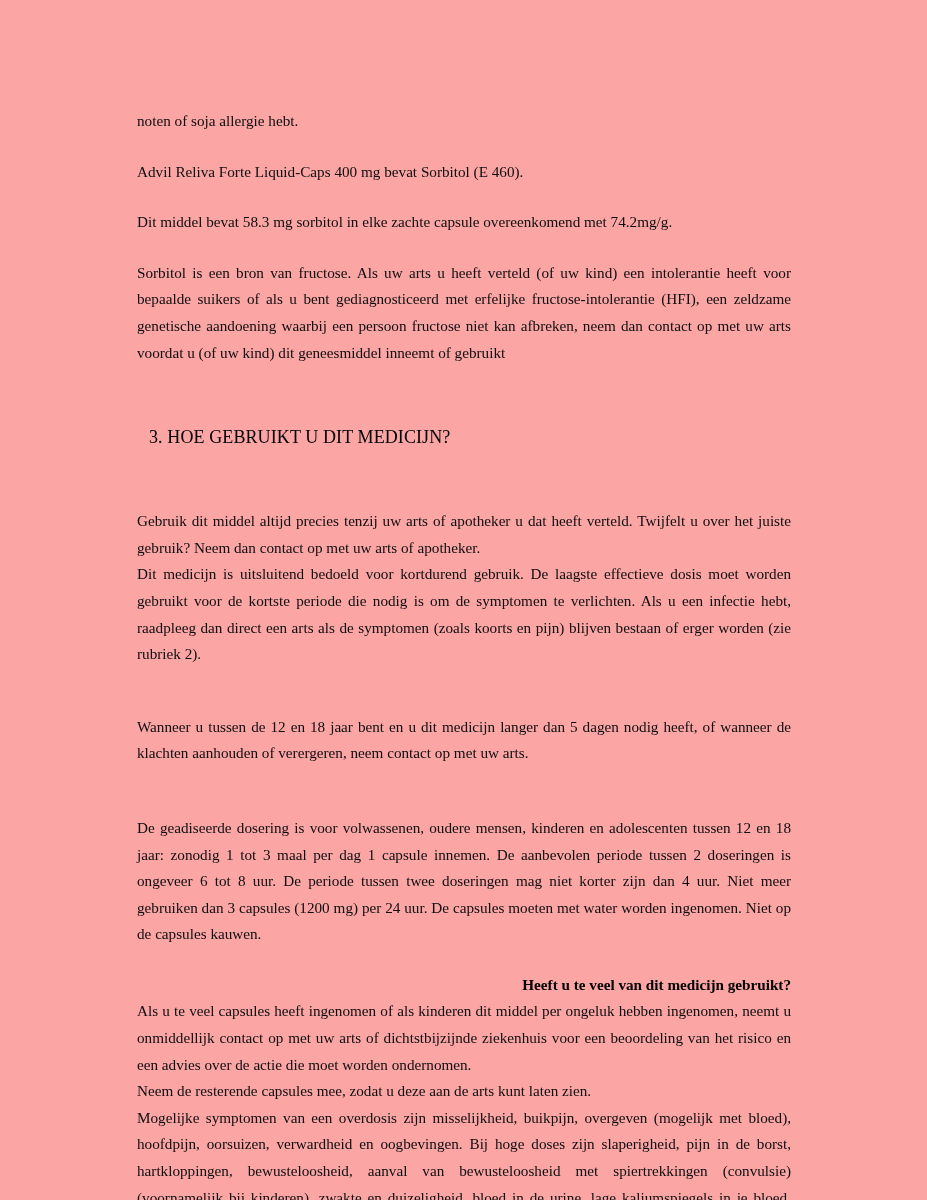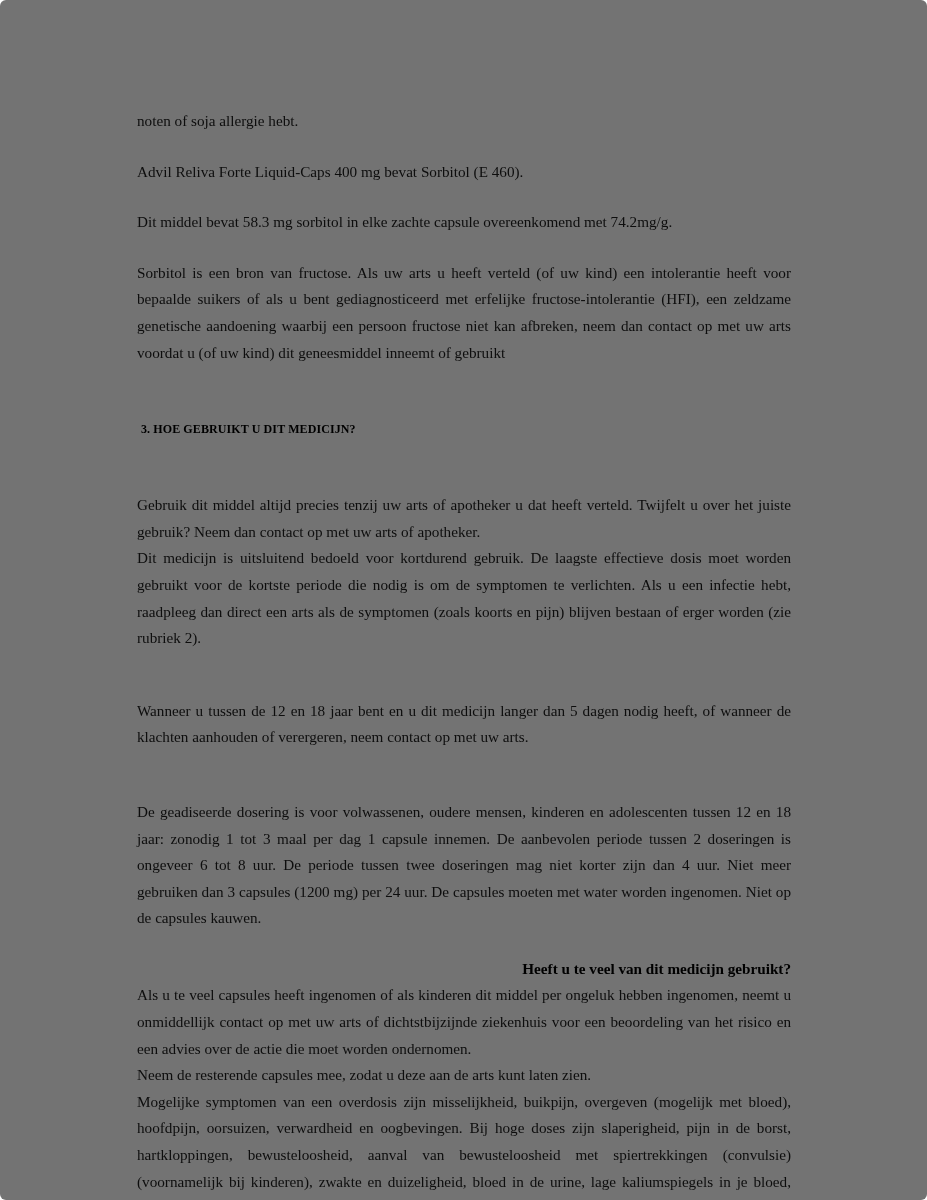--- a/index.html
+++ b/index.html
@@ -12,23 +12,22 @@
     width: 927px;
     height: 1200px;
     font-family: "Liberation Serif", "DejaVu Serif", serif;
     color: #000000;
     overflow: hidden;
   }
   .page {
     position: relative;
     width: 927px;
     height: 1200px;
-    background: #737373;
+    background: #fca5a5;
     box-sizing: border-box;
-    border-radius: 6px;
   }
   .content {
     position: absolute;
     left: 137px;
     top: 108px;
     width: 654px;
   }
   p.para {
     margin: 0;
     font-size: 15.2px;
@@ -39,24 +38,24 @@
     -webkit-hyphens: none;
     hyphens: none;
   }
   p.para.last-left {
     text-align: left;
   }
   .gap-md { height: 24px; }
   .gap-xl { height: 46px; }
 
   h2.section-heading {
-    margin: 4px;
-    font-size: 12px;
+    margin: 12px;
+    font-size: 18px;
     line-height: 26px;
-    font-weight: bold;
+    font-weight: normal;
     letter-spacing: 0.1px;
     color: #000000;
     text-align: left;
   }
   .sub-heading {
     margin: 0;
     font-size: 15.2px;
     line-height: 26.6px;
     font-weight: bold;
     color: #000000;

